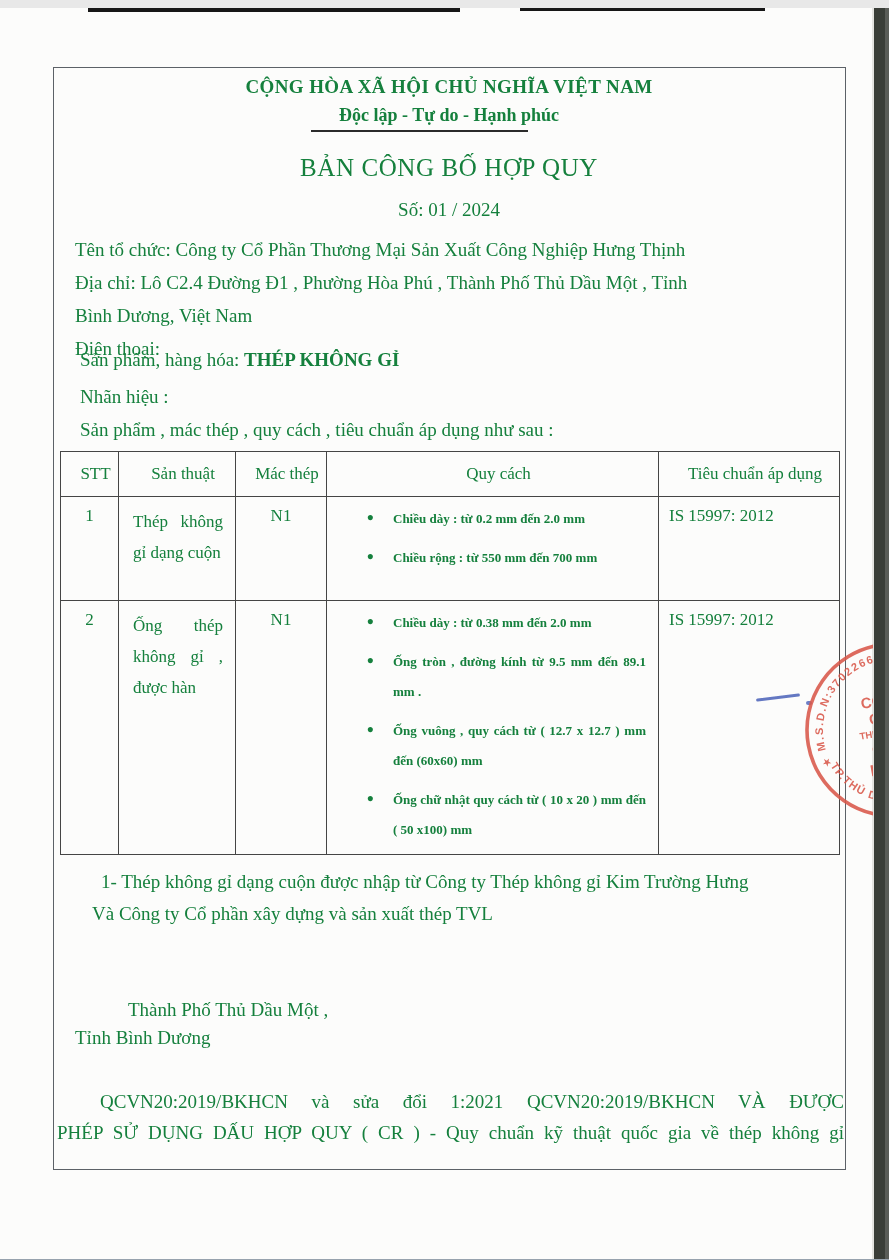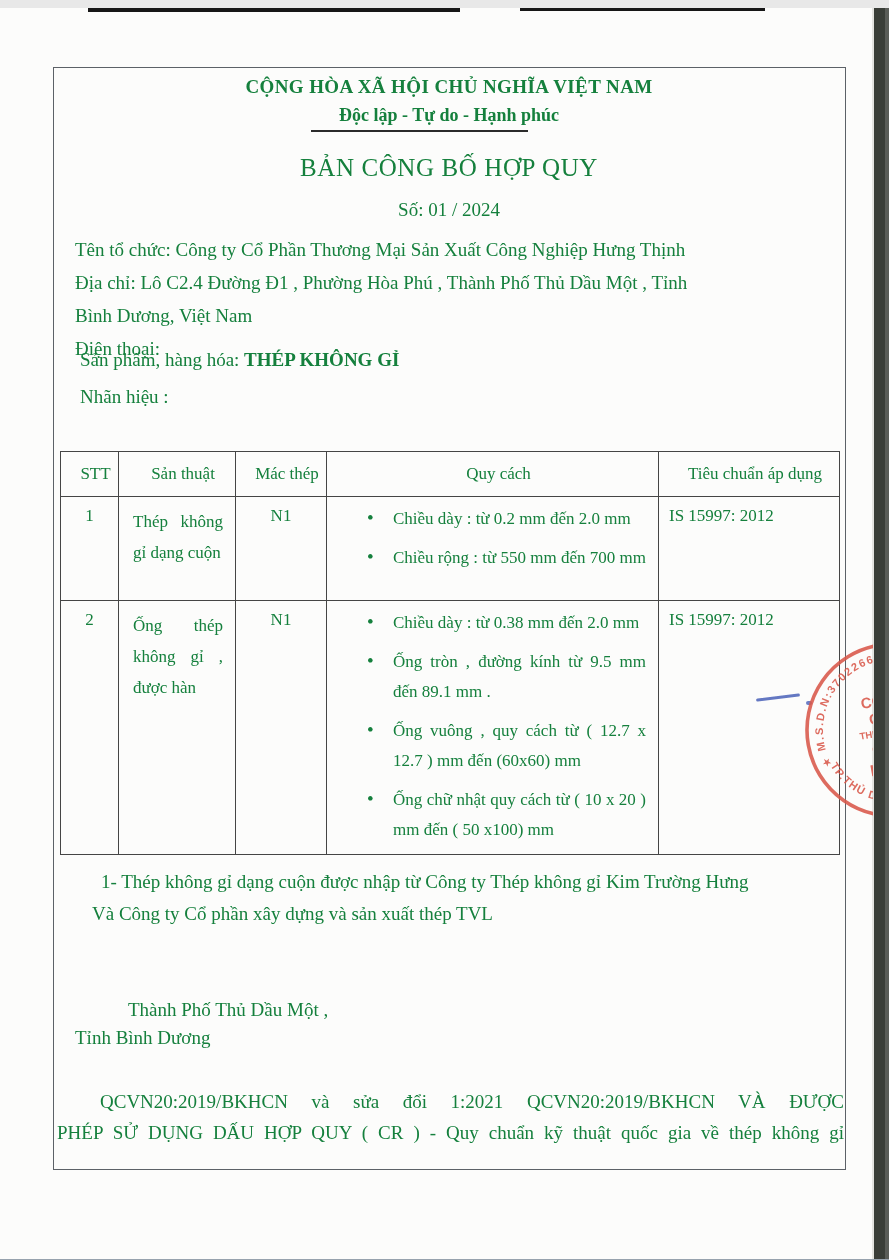--- a/index.html
+++ b/index.html
@@ -42,21 +42,21 @@
   th.h-stt{text-align:center;padding:0;}
   th.h-std{padding-left:12px;}
   tr.r1 td{height:93px;}
   tr.r2 td{height:238px;}
   td.c-stt{text-align:center;padding-top:9px;font-size:17px;}
   td.c-prod{padding:9px 12px 0 14px;text-align:justify;font-size:17px;line-height:31px;}
   td.c-grade{text-align:center;padding-top:9px;font-size:17px;}
   td.c-specs{padding:0;}
   td.c-std{padding:9px 8px 0 10px;font-size:17px;}
   ul.specs{margin:0;padding:7px 12px 0 66px;list-style:none;}
-  ul.specs li{position:relative;margin-bottom:9px;text-align:justify;line-height:30px;font-size:17px;}
+  ul.specs li{position:relative;margin-bottom:9px;text-align:justify;line-height:30px;font-size:13px;font-weight:bold;}
   ul.specs li::before{content:"\2022";position:absolute;left:-26px;top:-1px;font-size:19px;}
   
   .note{position:absolute;font-size:19px;line-height:32px;}
   .just{text-align:justify;text-align-last:justify;}
   .n1a{left:101px;top:858px;width:740px;white-space:nowrap;}
   .n1b{left:92px;top:890px;white-space:nowrap;}
   .n2a{left:101px;top:924px;width:741px;}
   .n2b{left:128px;top:955px;width:714px;}
   .n2c{left:128px;top:986px;white-space:nowrap;}
   .prov{left:75px;top:1014px;white-space:nowrap;}
@@ -89,20 +89,21 @@
   <div class="motto-underline"></div>
   <div class="center-block doc-title abs">BẢN CÔNG BỐ HỢP QUY</div>
   <div class="center-block doc-number abs">Số: 01 / 2024</div>
 
   <div class="line l-org">Tên tổ chức: Công ty Cổ Phần Thương Mại Sản Xuất Công Nghiệp Hưng Thịnh</div>
   <div class="line l-addr1">Địa chỉ: Lô C2.4 Đường Đ1 , Phường Hòa Phú , Thành Phố Thủ Dầu Một , Tỉnh</div>
   <div class="line l-addr2">Bình Dương, Việt Nam</div>
   <div class="line l-phone">Điện thoại:</div>
   <div class="line l-product"><span>Sản phẩm, hàng hóa: </span><b>THÉP KHÔNG GỈ</b></div>
   <div class="line l-brand">Nhãn hiệu :</div>
+  <div class="line l-intro">Sản phẩm , mác thép , quy cách , tiêu chuẩn áp dụng như sau :</div>
 
   <table class="spec">
     <colgroup>
       <col style="width:58px">
         <col style="width:117px">
         <col style="width:91px">
         <col style="width:332px">
         <col style="width:181px">
     </colgroup>
     <tbody>

